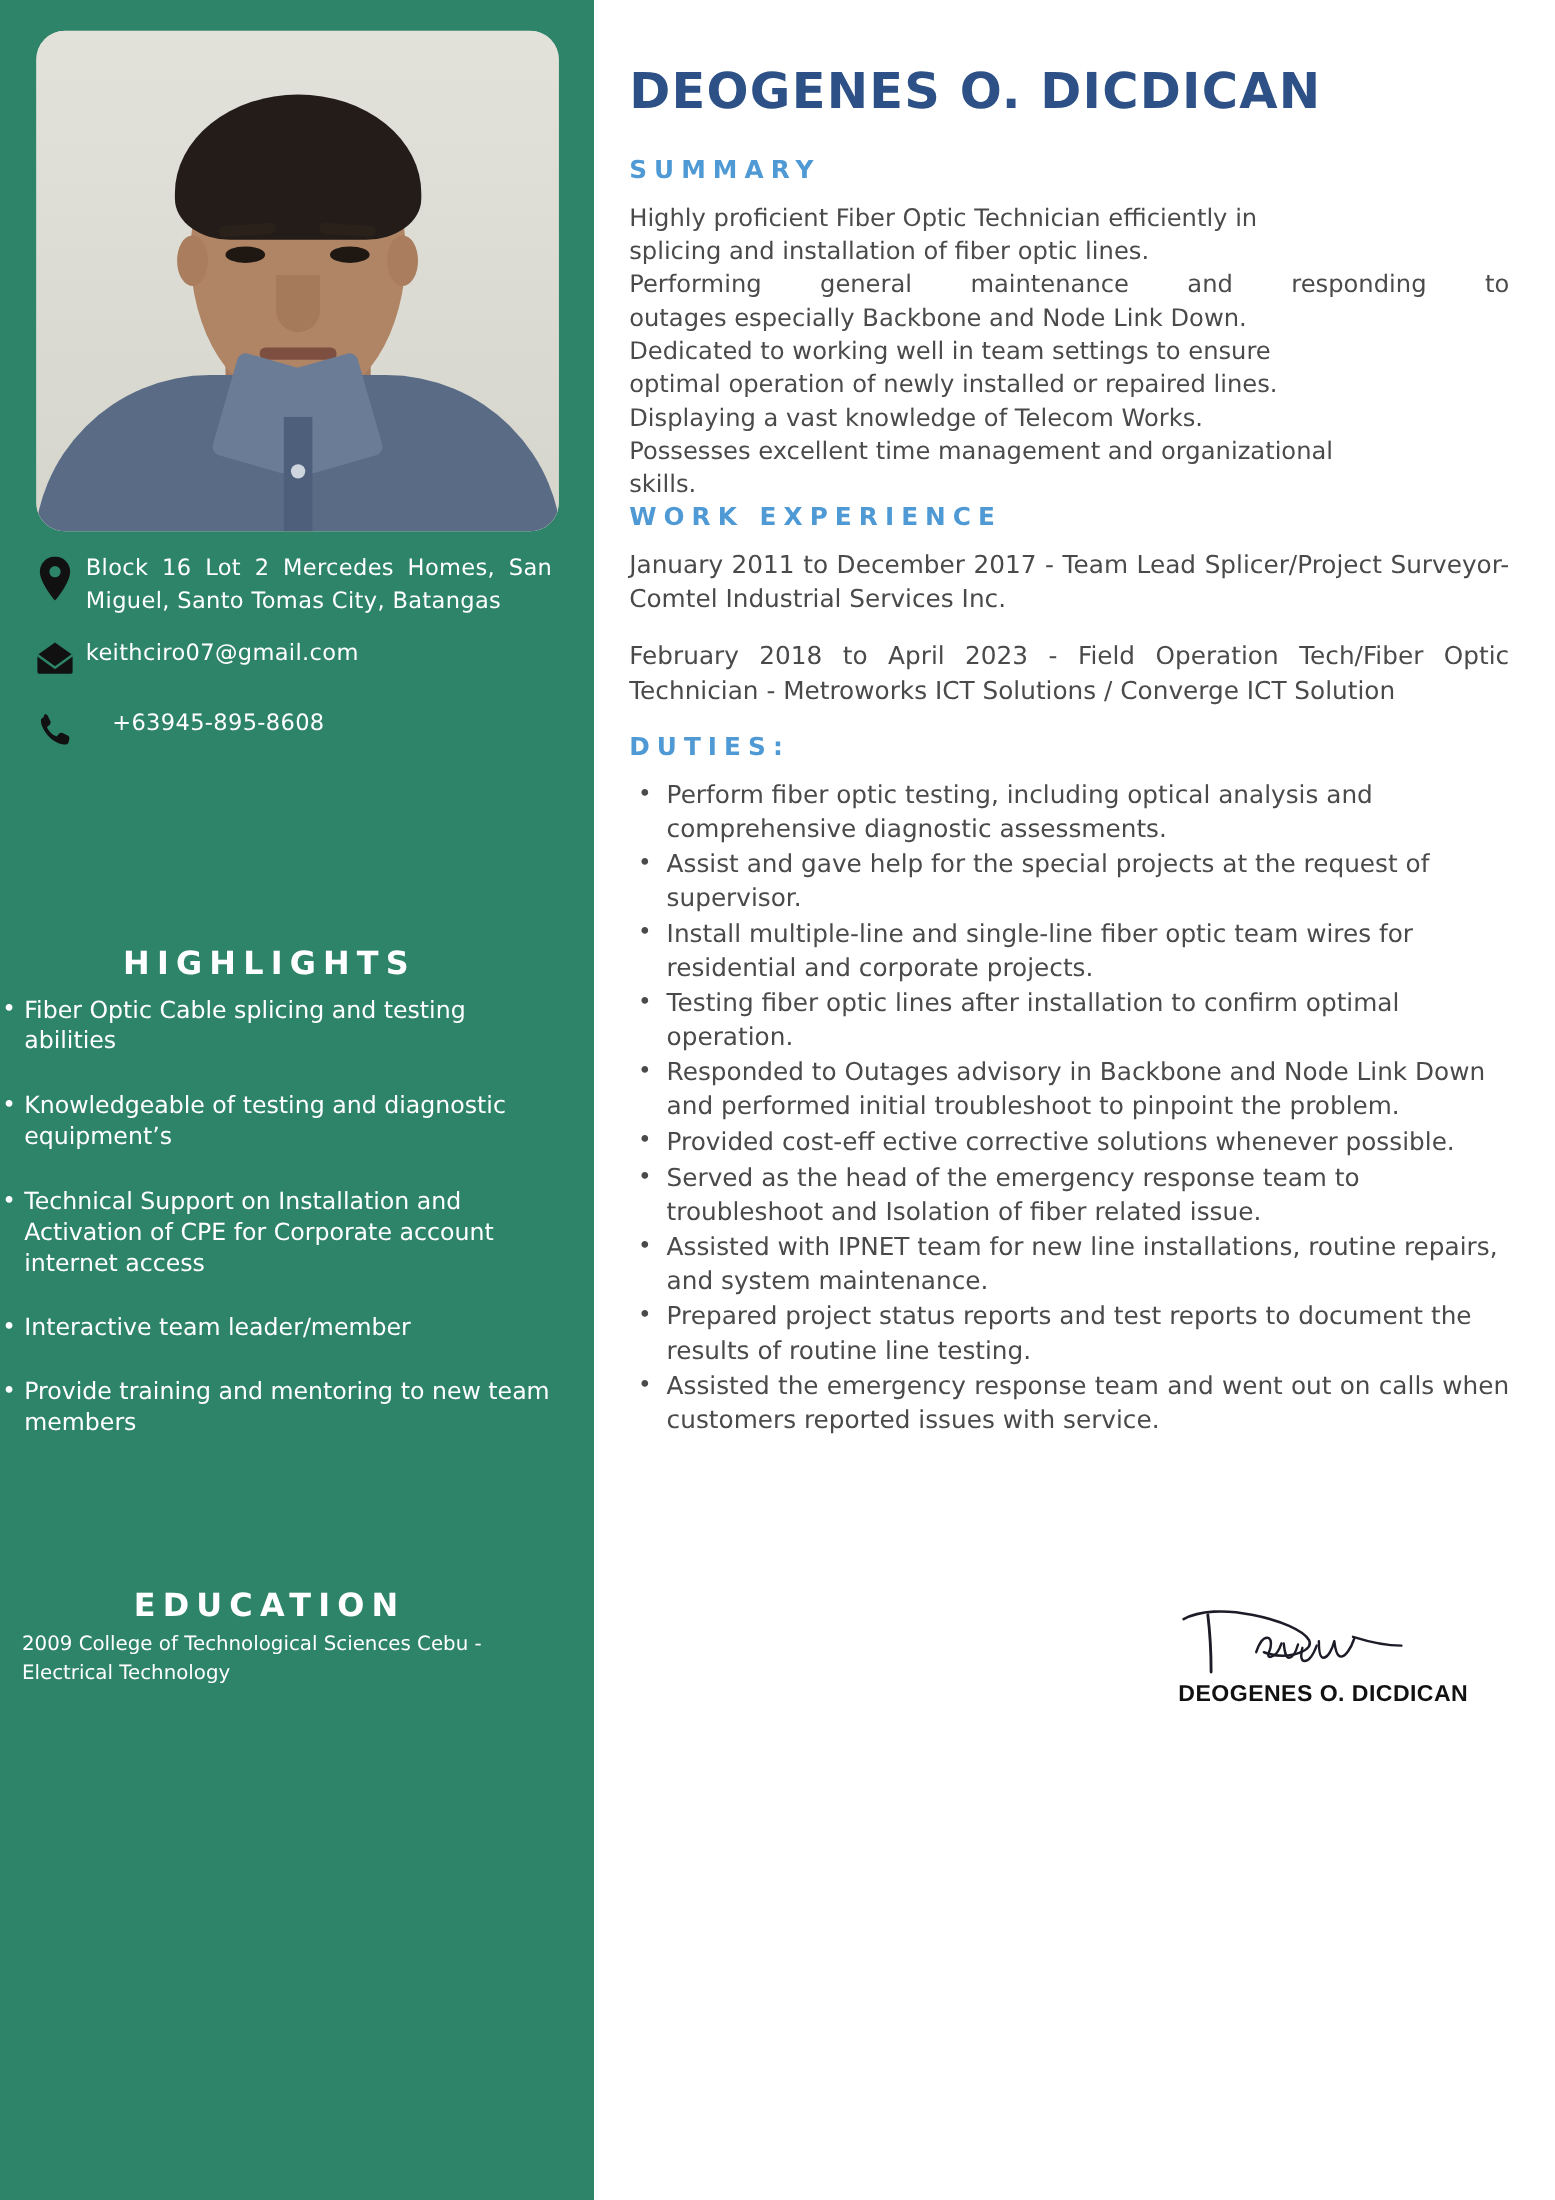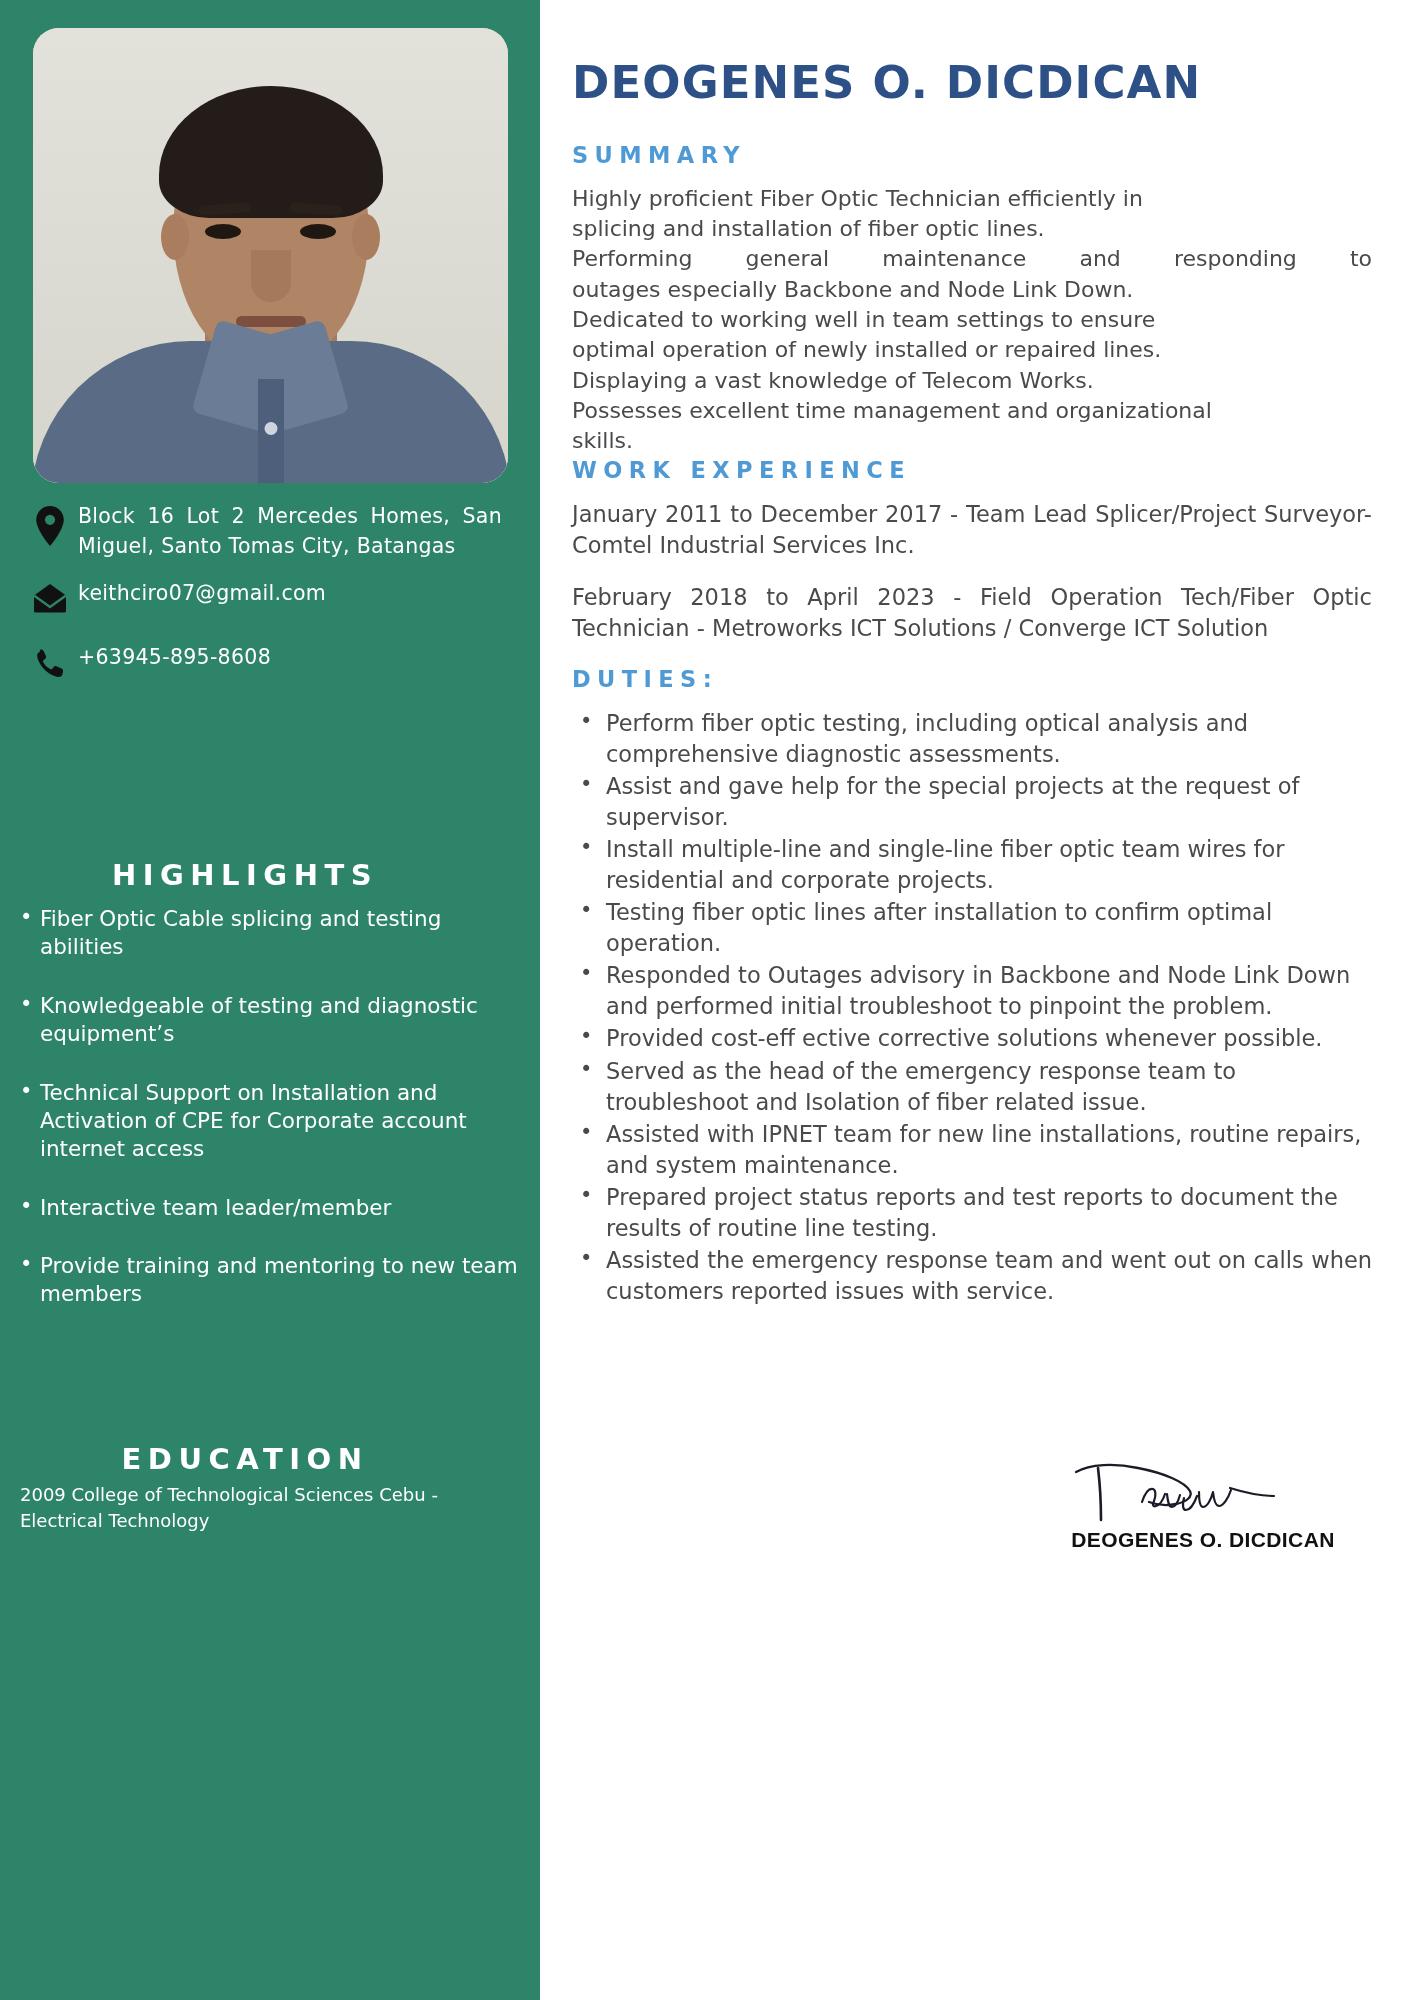--- a/index.html
+++ b/index.html
@@ -150,37 +150,37 @@
     color: #ffffff;
     font-size: 20.5px;
     font-weight: normal;
     line-height: 1.45;
     letter-spacing: 0.3px;
     text-align: justify;
     text-align-last: left;
     width: 424px;
   }
   .contact-text.justified { text-align: justify; }
-  .row-phone { margin-top: 30px; }
+  .row-phone { margin-top: 30px; gap: 24px; }
 
   
   .side-heading {
     color: #ffffff;
     font-size: 29px;
     font-weight: bold;
     letter-spacing: 6.5px;
     text-align: center;
     padding-left: 10px;
   }
   #highlights-heading-wrap { position: absolute; left: 0; top: 858px; width: 480px; }
   #education-heading-wrap  { position: absolute; left: 0; top: 1442px; width: 480px; }
 
   .hl-list {
     position: absolute;
-    left: 18px;
+    left: 0;
     top: 905px;
     width: 510px;
     list-style: none;
   }
   .hl-item {
     color: #ffffff;
     font-size: 21.5px;
     line-height: 1.32;
     margin-bottom: 30px;
     position: relative;

